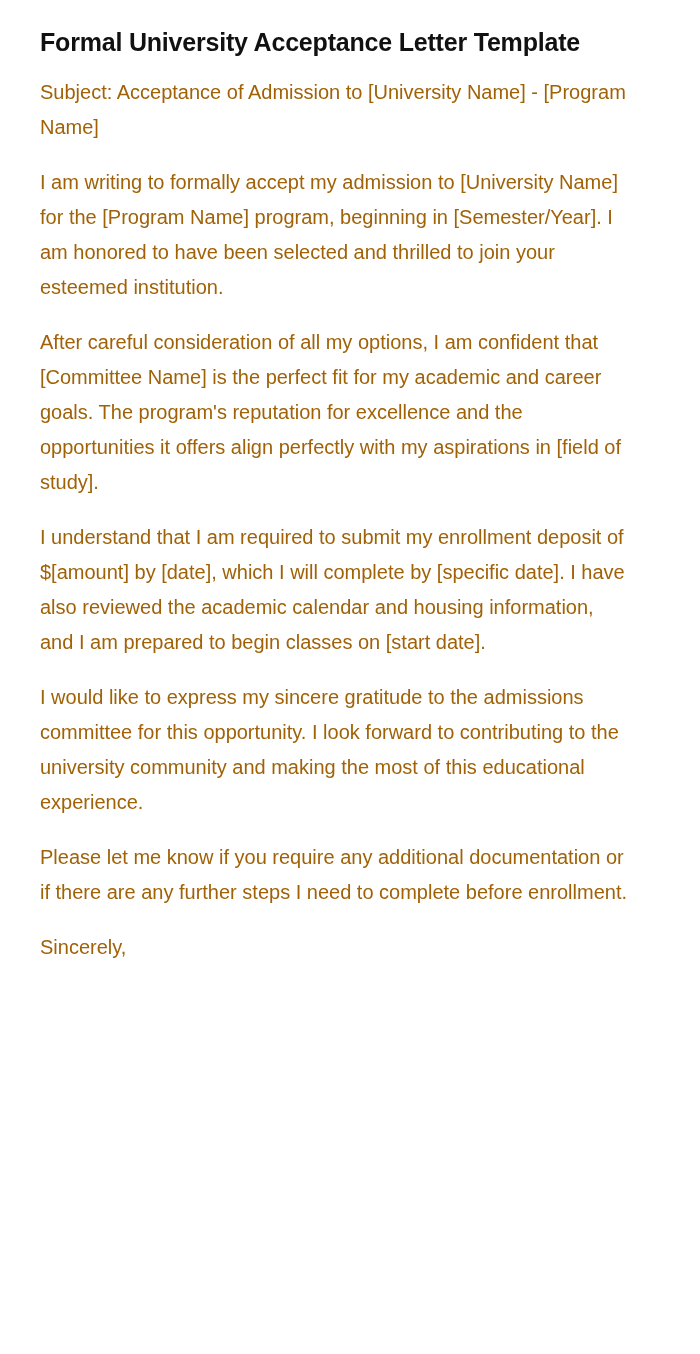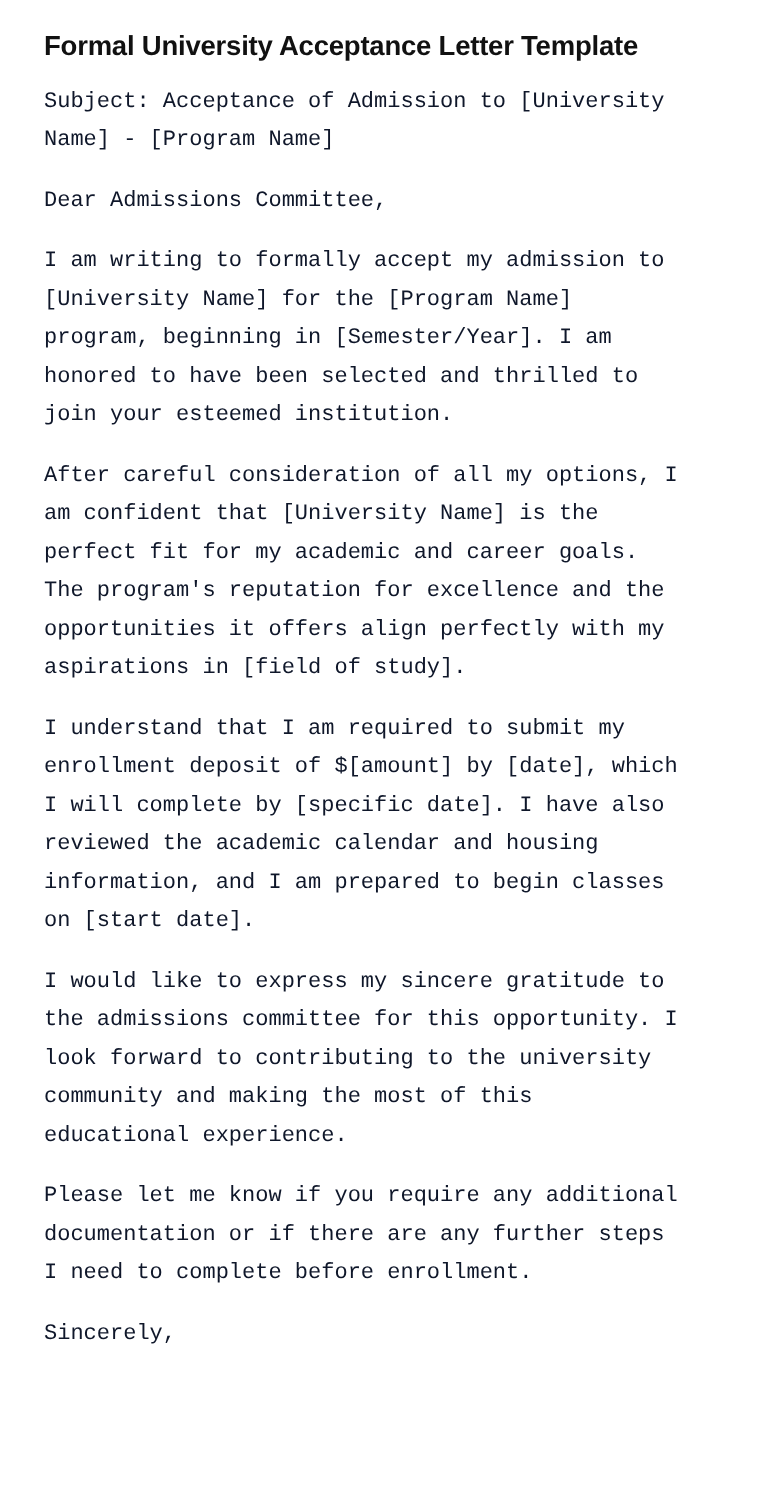--- a/index.html
+++ b/index.html
@@ -24,41 +24,39 @@
     font-size: 25px;
     font-weight: bold;
     line-height: 1.3;
     letter-spacing: -0.2px;
     color: #111111;
     margin: 0 0 16px 0;
   }
   .doc-body {
     font-size: 20px;
     line-height: 35px;
-    color: #0f172a;
-    font-family: Liberation Mono, monospace;
+    color: #a16207;
   }
   .doc-paragraph {
     margin: 0 0 20px 0;
     max-width: 600px;
     word-wrap: break-word;
   }
   .doc-paragraph:last-child {
     margin-bottom: 0;
   }
 </style>
 </head>
 <body>
 
 <div class="document">
   <h1 class="doc-title">Formal University Acceptance Letter Template</h1>
 
   <div class="doc-body">
     <p class="doc-paragraph">Subject: Acceptance of Admission to [University Name] - [Program Name]</p>
-    <p class="doc-paragraph">Dear Admissions Committee,</p>
     <p class="doc-paragraph">I am writing to formally accept my admission to [University Name] for the [Program Name] program, beginning in [Semester/Year]. I am honored to have been selected and thrilled to join your esteemed institution.</p>
-    <p class="doc-paragraph">After careful consideration of all my options, I am confident that [University Name] is the perfect fit for my academic and career goals. The program's reputation for excellence and the opportunities it offers align perfectly with my aspirations in [field of study].</p>
+    <p class="doc-paragraph">After careful consideration of all my options, I am confident that [Committee Name] is the perfect fit for my academic and career goals. The program's reputation for excellence and the opportunities it offers align perfectly with my aspirations in [field of study].</p>
     <p class="doc-paragraph">I understand that I am required to submit my enrollment deposit of $[amount] by [date], which I will complete by [specific date]. I have also reviewed the academic calendar and housing information, and I am prepared to begin classes on [start date].</p>
     <p class="doc-paragraph">I would like to express my sincere gratitude to the admissions committee for this opportunity. I look forward to contributing to the university community and making the most of this educational experience.</p>
     <p class="doc-paragraph">Please let me know if you require any additional documentation or if there are any further steps I need to complete before enrollment.</p>
     <p class="doc-paragraph">Sincerely,</p>
   </div>
 </div>
 
 </body></html>

